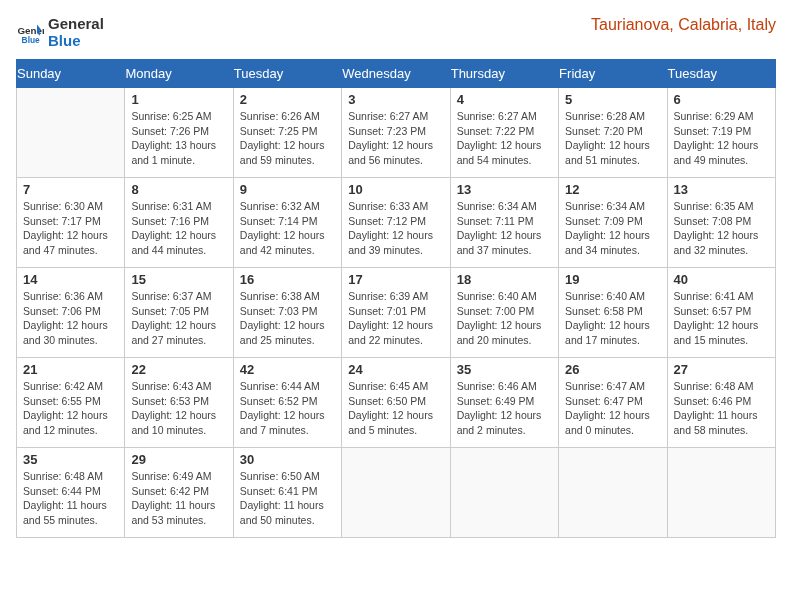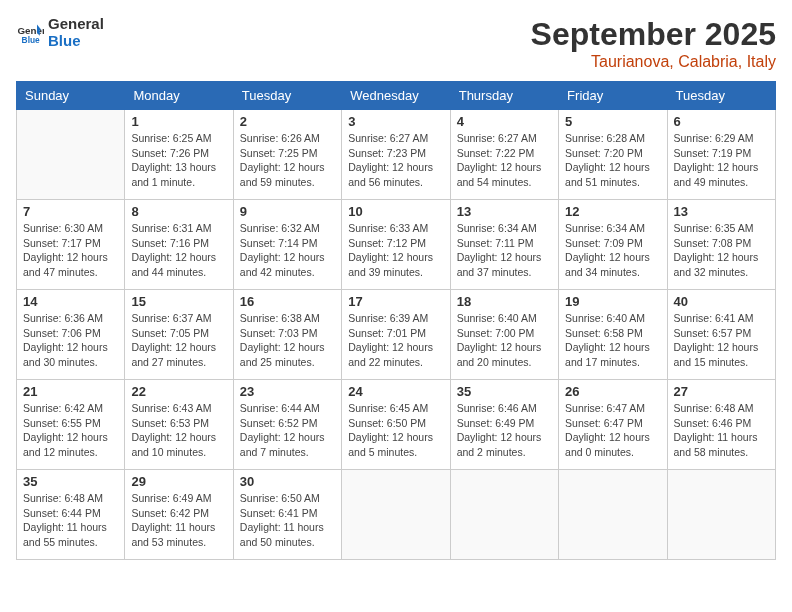--- a/index.html
+++ b/index.html
@@ -39,21 +39,21 @@
     }
     .calendar {
       width: 100%;
       border-collapse: collapse;
       font-size: 11px;
     }
     .calendar th {
       background: #2a6ab5;
       color: #fff;
       text-align: left;
-      padding: 6px 8px;
+      padding: 6px 0;
       font-size: 13px;
       font-weight: normal;
       border: 1px solid #2a6ab5;
     }
     .calendar td {
       border: 1px solid #ccc;
       vertical-align: top;
       padding: 4px 6px;
       width: calc(100% / 7);
       min-height: 80px;
@@ -86,21 +86,20 @@
       <text x="2" y="22" font-size="14" font-weight="bold" fill="#333">General</text>
       <text x="8" y="34" font-size="12" font-weight="bold" fill="#1a6fc4">Blue</text>
       <polygon points="30,8 38,18 34,14 34,24 30,20 30,8" fill="#1a6fc4"></polygon>
     </svg>
     <div>
       <div style="font-size:15px;font-weight:bold;color:#333;line-height:1.1">General</div>
       <div style="font-size:15px;font-weight:bold;color:#1a6fc4;line-height:1.1">Blue</div>
     </div>
   </div>
   <div class="title-area">
-    <div class="month-title">September 2025</div>
     <div class="subtitle">Taurianova, Calabria, Italy</div>
   </div>
 </div>
 
 <table class="calendar">
   <thead>
     <tr id="header-row">
         <th>Sunday</th>
         <th>Monday</th>
         <th>Tuesday</th>
@@ -201,21 +200,21 @@
       <tr>
         <td>
           <span class="day-number">21</span>
           <div class="day-info">Sunrise: 6:42 AM<br>Sunset: 6:55 PM<br>Daylight: 12 hours<br>and 12 minutes.</div>
         </td>
         <td>
           <span class="day-number">22</span>
           <div class="day-info">Sunrise: 6:43 AM<br>Sunset: 6:53 PM<br>Daylight: 12 hours<br>and 10 minutes.</div>
         </td>
         <td>
-          <span class="day-number">23</span>
+          <span class="day-number">42</span>
           <div class="day-info">Sunrise: 6:44 AM<br>Sunset: 6:52 PM<br>Daylight: 12 hours<br>and 7 minutes.</div>
         </td>
         <td>
           <span class="day-number">24</span>
           <div class="day-info">Sunrise: 6:45 AM<br>Sunset: 6:50 PM<br>Daylight: 12 hours<br>and 5 minutes.</div>
         </td>
         <td>
           <span class="day-number">35</span>
           <div class="day-info">Sunrise: 6:46 AM<br>Sunset: 6:49 PM<br>Daylight: 12 hours<br>and 2 minutes.</div>
         </td>

